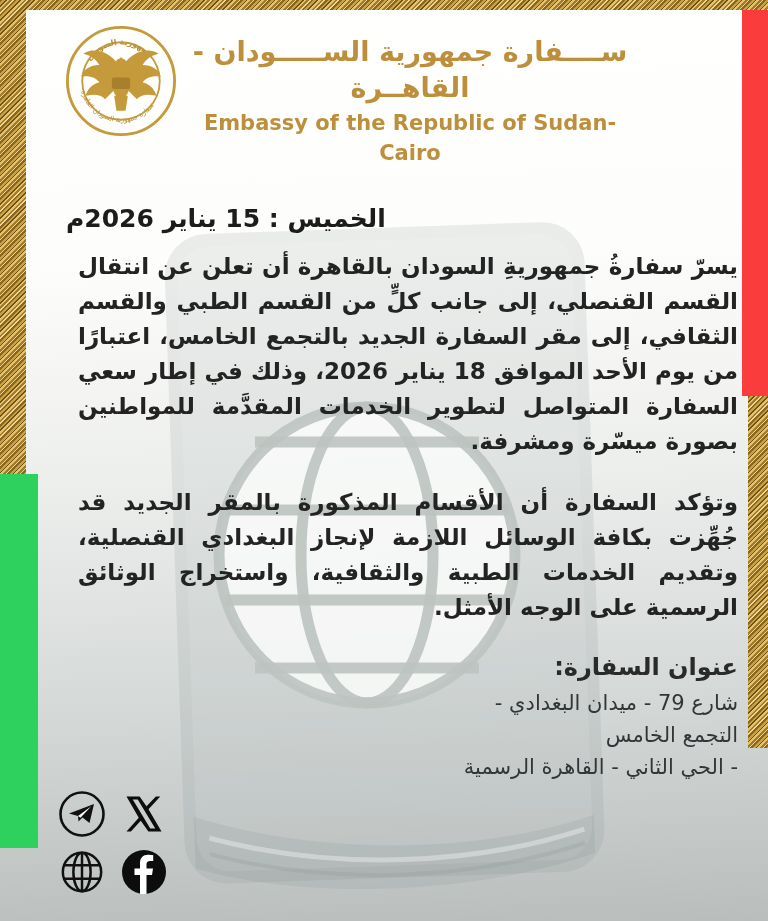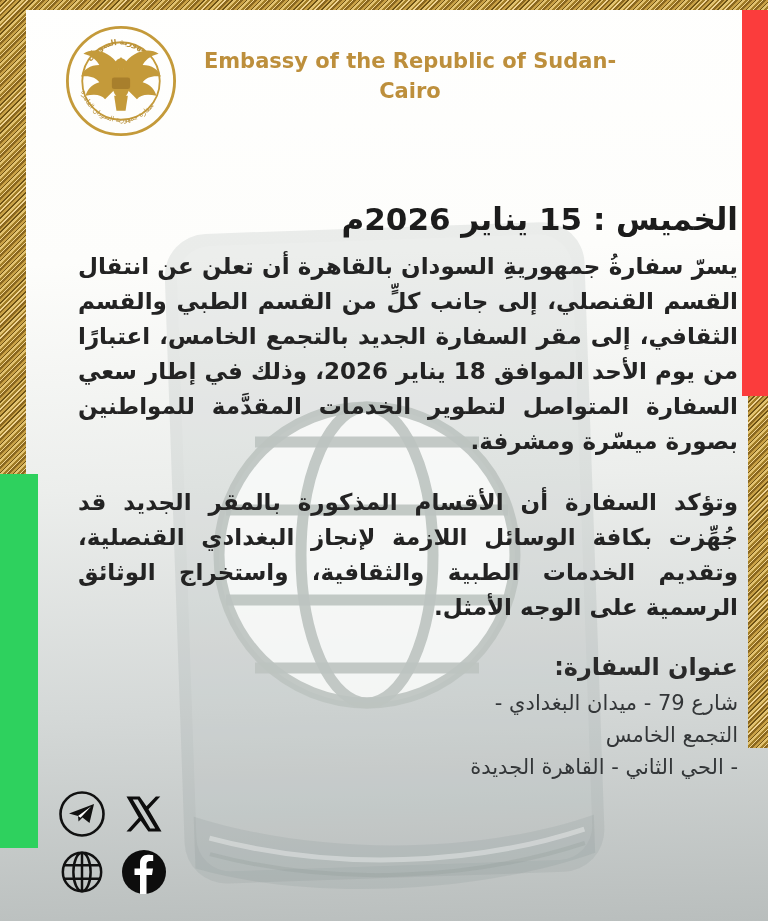--- a/index.html
+++ b/index.html
@@ -25,32 +25,32 @@
   .stripe-red{position:absolute;right:0;top:10px;width:26px;height:386px;background:#fb3c3c;}
   .stripe-right-gold{position:absolute;right:0;top:396px;width:20px;height:352px;}
   
   .watermark{position:absolute;left:105px;top:210px;pointer-events:none;}
   
   .logo{position:absolute;left:62px;top:24px;width:118px;height:114px;}
   .header-text{
     position:absolute;left:185px;top:34px;width:450px;text-align:center;color:#bd8f3c;
   }
   .header-ar{font-size:27px;font-weight:bold;direction:rtl;letter-spacing:0;line-height:36px;}
-  .header-en{font-size:21px;font-weight:bold;line-height:30px;margin-top:12px;}
+  .header-en{font-size:21px;font-weight:bold;line-height:30px;margin-top:2px;}
   
   .title-wrap{position:absolute;left:210px;top:116px;width:330px;text-align:center;}
   .title-ar{font-size:44px;font-weight:bold;color:#1d1d1d;direction:rtl;line-height:52px;}
   .title-curl{position:absolute;right:-18px;top:6px;}
   .title-swoosh{position:absolute;left:-10px;top:52px;}
   
   .column{
     position:absolute;left:66px;top:203px;width:672px;
     direction:rtl;color:#232323;
   }
-  .date-line{font-size:31px;font-weight:bold;text-align:right;line-height:32px;margin-bottom:14px;color:#1c1c1c;}
+  .date-line{font-size:25px;font-weight:bold;text-align:left;line-height:32px;margin-bottom:14px;color:#1c1c1c;}
   .column p{
     margin:0 0 26px 12px;
     font-size:23px;font-weight:bold;line-height:35px;
     text-align:justify;text-align-last:right;
   }
   .addr-heading{font-size:24px;font-weight:bold;line-height:32px;margin:2px 0 4px 0;color:#2a2a2a;}
   .addr-line{font-size:21px;font-weight:normal;line-height:32px;color:#333638;text-align:right;}
   
   .social{position:absolute;left:56px;top:786px;width:120px;display:grid;
     grid-template-columns:52px 52px;grid-template-rows:56px 52px;gap:4px 10px;align-items:center;justify-items:center;}
@@ -106,32 +106,33 @@
       <path d="M52 36 C60 24 74 20 83 26 C75 28 71 32 69 36 C77 36 83 40 85 46 C77 45 72 47 69 51 C76 53 80 58 81 63 C73 61 67 62 64 66 L53 55 Z"></path>
       <ellipse cx="50" cy="52" rx="8" ry="13"></ellipse>
       <circle cx="50" cy="35" r="5"></circle>
       <path d="M47 33 L53 33 L50 29 Z"></path>
       <path d="M44 63 L56 63 L54 76 L46 76 Z"></path>
       <rect x="42" y="47" width="16" height="10" rx="2" fill="#a87f2c"></rect>
     </g>
   </svg>
 
   <div class="header-text">
+    <div class="header-ar">ســــفارة جمهورية الســـــودان - القاهــرة</div>
     <div class="header-en">Embassy of the Republic of Sudan-Cairo</div>
   </div>
 
 
   <div class="column">
     <div class="date-line">الخميس : 15 يناير 2026م</div>
     <p>يسرّ سفارةُ جمهوريةِ السودان بالقاهرة أن تعلن عن انتقال القسم القنصلي، إلى جانب كلٍّ من القسم الطبي والقسم الثقافي، إلى مقر السفارة الجديد بالتجمع الخامس، اعتبارًا من يوم الأحد الموافق 18 يناير 2026، وذلك في إطار سعي السفارة المتواصل لتطوير الخدمات المقدَّمة للمواطنين بصورة ميسّرة ومشرفة.</p>
     <p>وتؤكد السفارة أن الأقسام المذكورة بالمقر الجديد قد جُهِّزت بكافة الوسائل اللازمة لإنجاز البغدادي القنصلية، وتقديم الخدمات الطبية والثقافية، واستخراج الوثائق الرسمية على الوجه الأمثل.</p>
     <div class="addr-heading">عنوان السفارة:</div>
     <div class="addr-line">شارع 79 - ميدان البغدادي -</div>
     <div class="addr-line">التجمع الخامس</div>
-    <div class="addr-line">- الحي الثاني - القاهرة الجديدة</div>
+    <div class="addr-line">- الحي الثاني - القاهرة الرسمية</div>
   </div>
 
   <div class="social">
     <svg class="ic" width="48" height="48" viewBox="0 0 48 48">
       <circle cx="24" cy="24" r="21.5" fill="none" stroke="#111111" stroke-width="2.6"></circle>
       <path d="M11 23.5 L36 14 L31.5 33 L24.5 27.5 L20.5 31.5 L20 26 Z" fill="#111111"></path>
       <path d="M20 26 L33 16.5 L22.5 27.8 Z" fill="#ffffff"></path>
     </svg>
     <svg class="ic" width="40" height="40" viewBox="0 0 32 32">
       <path d="M2 2 L12.5 2 L18 9.8 L25.5 2 L29 2 L19.6 12.1 L30 30 L19.5 30 L13.4 21.3 L5.5 30 L2 30 L11.8 19 L2 2 Z M7 4.4 L21 27.6 L25 27.6 L11 4.4 Z" fill="#0d0d0d"></path>

